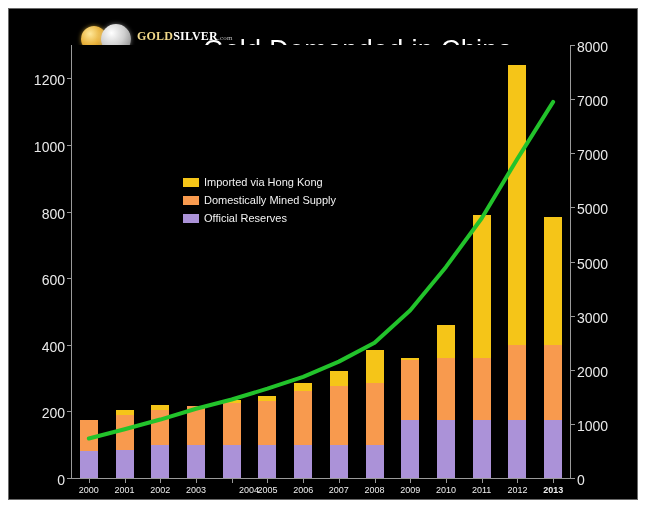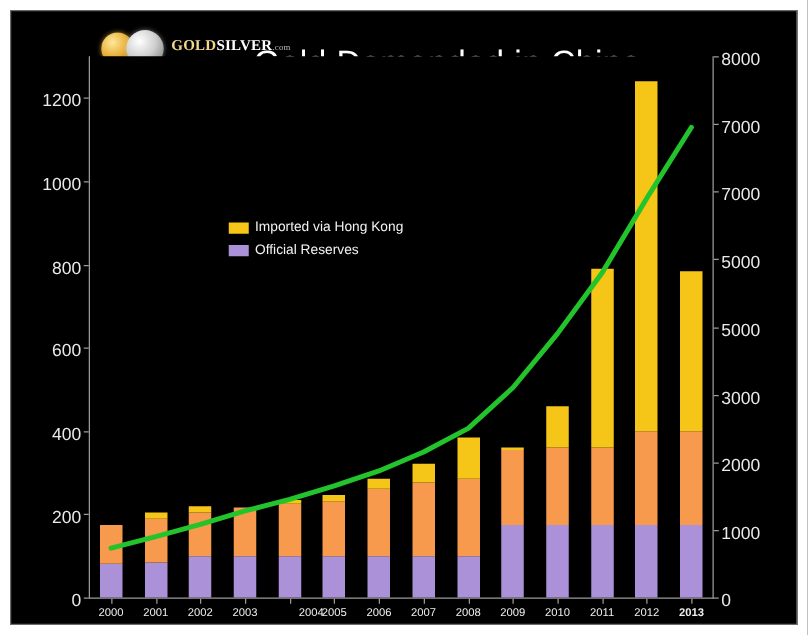--- a/index.html
+++ b/index.html
@@ -234,18 +234,22 @@
     <svg id="line-svg" width="500" height="434" style="position:absolute;left:0;top:0;overflow:visible">
       <polyline id="line-path" fill="none" stroke-width="4" stroke-linejoin="round" stroke-linecap="round" stroke="#22c32b" points="17.857142857142858,393.48875 53.57142857142857,384.2875 89.28571428571429,374.545 125,363.72 160.71428571428572,354.51875 196.42857142857144,343.69375 232.14285714285714,331.78625 267.8571428571429,316.63125 303.57142857142856,297.6875 339.2857142857143,265.2125 375,221.9125 410.7142857142857,173.2 446.42857142857144,113.66249999999997 482.14285714285717,56.83125000000001"></polyline>
     </svg>
 
     <div id="legend">
         <div class="legend-row">
           <span class="swatch" style="background: rgb(245, 197, 24);"></span>
           <span class="legend-label">Imported via Hong Kong</span>
         </div>
         <div class="legend-row">
+          <span class="swatch" style="background: rgb(248, 154, 78);"></span>
+          <span class="legend-label">Domestically Mined Supply</span>
+        </div>
+        <div class="legend-row">
           <span class="swatch" style="background: rgb(171, 146, 216);"></span>
           <span class="legend-label">Official Reserves</span>
         </div>
       </div>
   </div>
 </div>
 
 </body></html>

